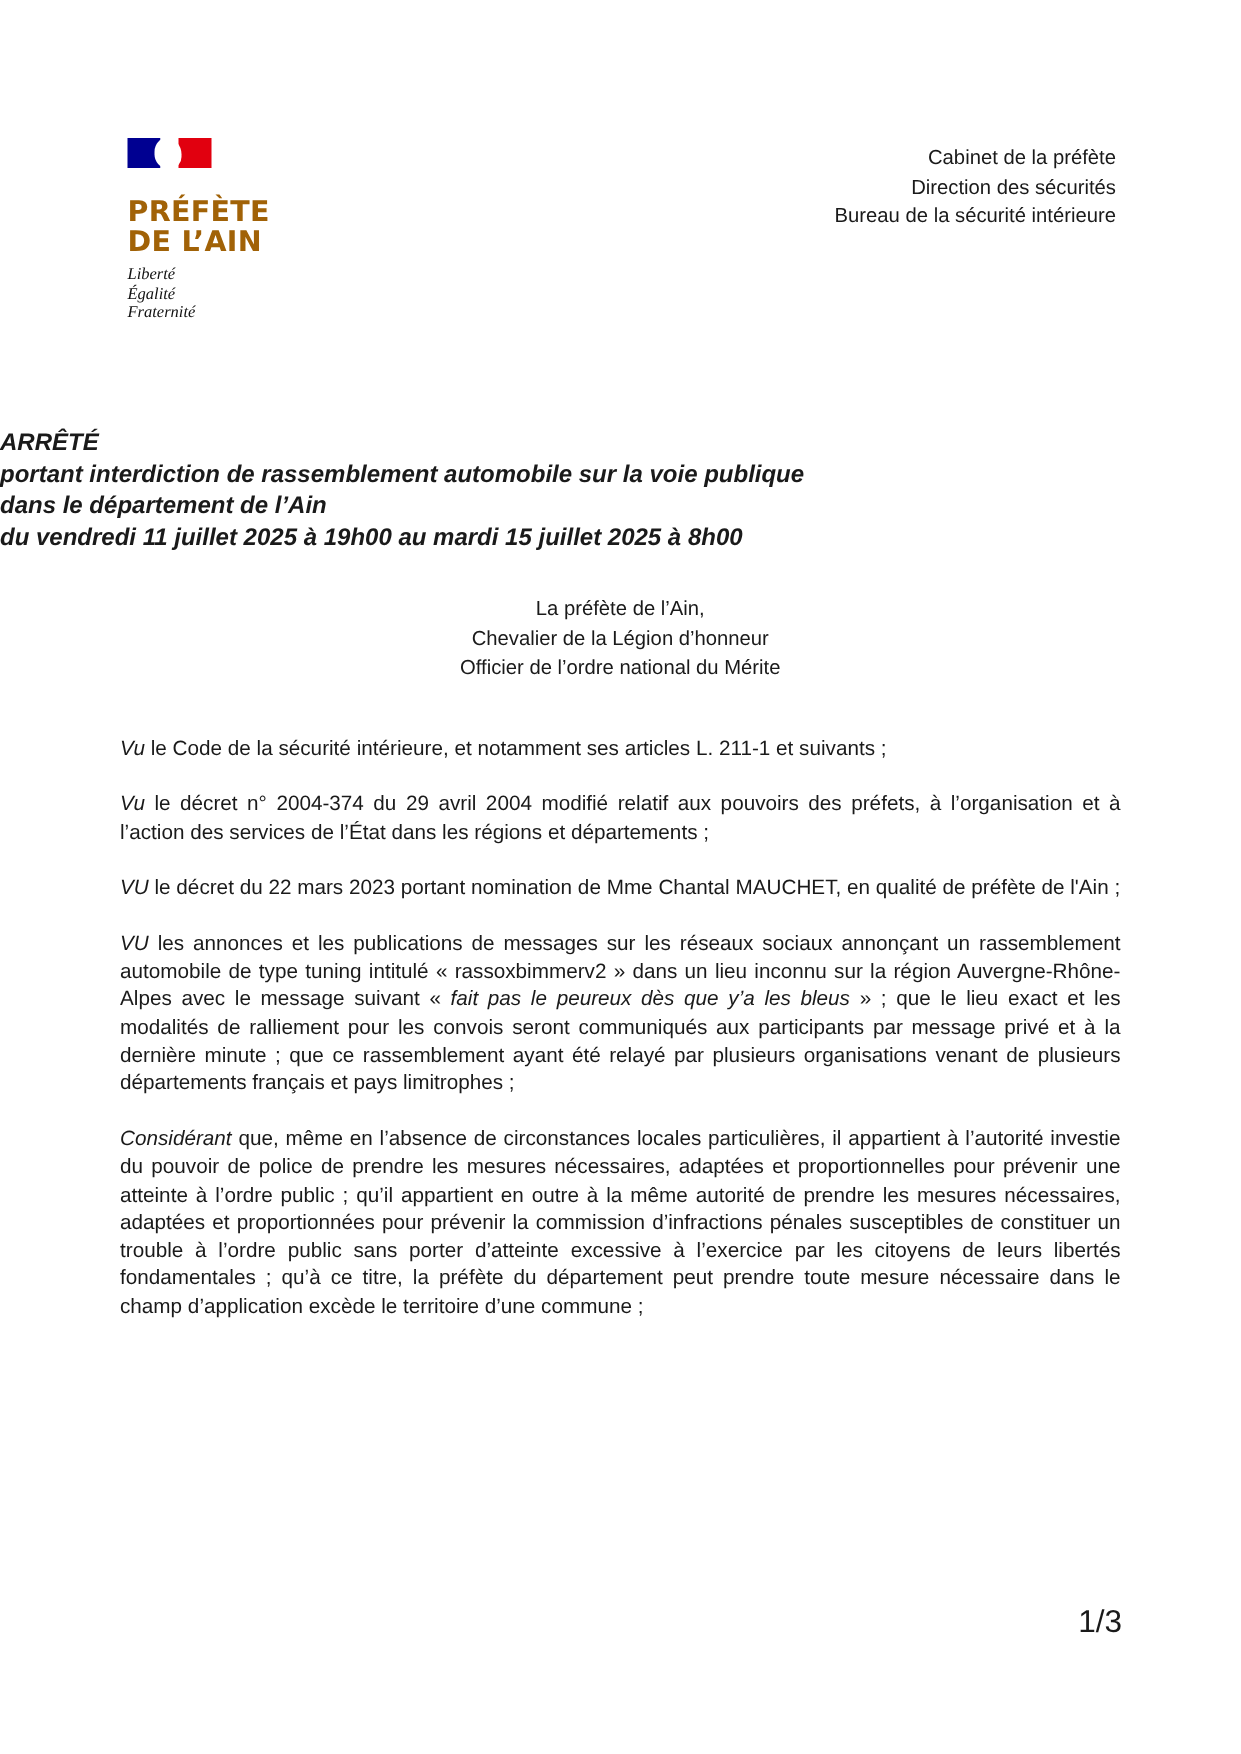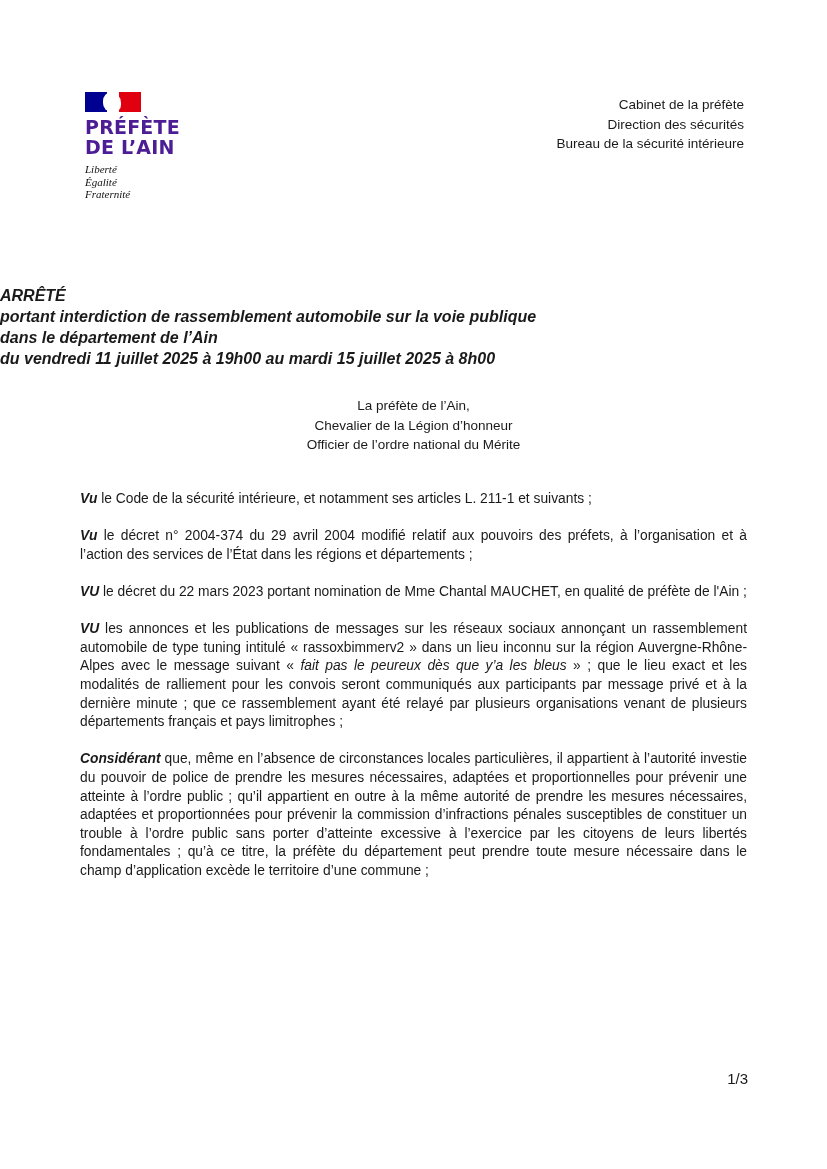--- a/index.html
+++ b/index.html
@@ -3,31 +3,31 @@
   <meta charset="utf-8">
   <style>
     html, body { margin: 0; padding: 0; background: #ffffff; }
     body { width: 827px; height: 1169px; position: relative; overflow: hidden; color: #1a1a1a; font-family: "Liberation Sans", sans-serif; }
     .logo { position: absolute; left: 85px; top: 92px; width: 120px; }
     .flag { position: relative; width: 56px; height: 20px; }
     .flag .blue { position: absolute; left: 0; top: 0; width: 22px; height: 20px; background: #000091; }
     .flag .white { position: absolute; left: 22px; top: 0; width: 12px; height: 20px; background: #ffffff; }
     .flag .red { position: absolute; left: 34px; top: 0; width: 22px; height: 20px; background: #e1000f; }
     .flag .profile { position: absolute; left: 18px; top: 0; width: 18px; height: 20px; background: #ffffff; border-radius: 50% 60% 40% 50%; }
-    .logo-title { margin-top: 5px; font-family: "DejaVu Sans", sans-serif; font-weight: bold; font-size: 19px; line-height: 20px; letter-spacing: 0.2px; color: #4c1d95; }
+    .logo-title { margin-top: 19px; font-family: "DejaVu Sans", sans-serif; font-weight: bold; font-size: 19px; line-height: 20px; letter-spacing: 0.2px; color: #a16207; }
     .motto { margin-top: 6px; font-family: "Liberation Serif", serif; font-style: italic; font-size: 11px; line-height: 12.5px; color: #111; }
     .header-right { position: absolute; right: 83px; top: 84px; text-align: right; font-size: 13.5px; line-height: 19.5px; margin-top: 11px; }
     .title-block { position: absolute; left: 0; right: 0; top: 285px; text-align: left; font-weight: bold; font-style: italic; font-size: 16px; line-height: 21px; }
     .title-block div { white-space: nowrap; }
     .authority { position: absolute; left: 0; right: 0; top: 396px; text-align: center; font-size: 13.5px; line-height: 19.5px; }
     .body { position: absolute; left: 80px; width: 667px; top: 490px; font-size: 13.8px; line-height: 18.6px; }
     .para { margin: 0 0 18.6px 0; text-align: justify; }
-    .kw { font-weight: bold; font-style: italic; }
+    .kw { font-weight: normal; font-style: italic; }
     .quote-it { font-style: italic; }
-    .page-num { position: absolute; right: 79px; top: 1070px; font-size: 15px; }
+    .page-num { position: absolute; right: 79px; top: 1070px; font-size: 21px; }
   </style>
 </head>
 <body>
 
 <div class="logo">
   <div class="flag">
     <div class="blue"></div>
       <div class="white"></div>
       <div class="red"></div>
       <div class="profile"></div>

